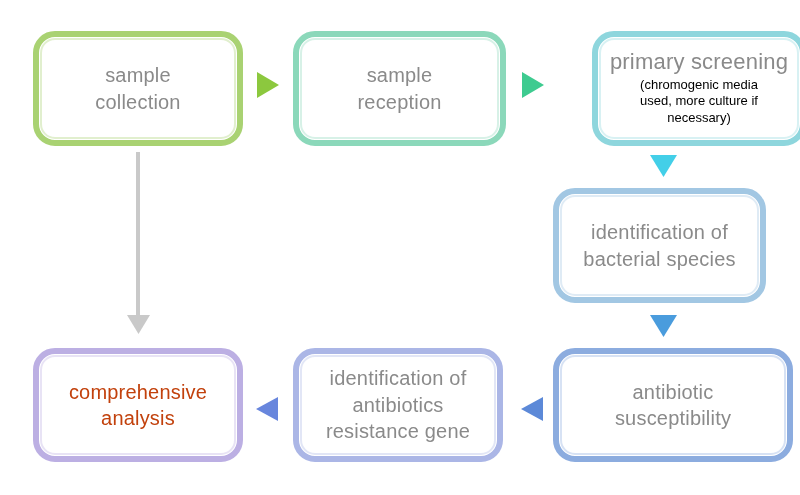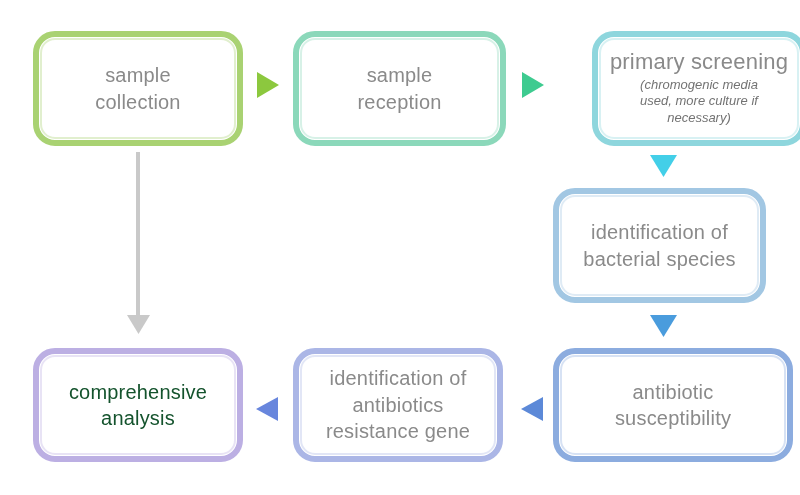--- a/index.html
+++ b/index.html
@@ -74,21 +74,21 @@
 
   <div class="node n1" style="color: rgb(139, 216, 186);">
     <span class="node-label" style="color: rgb(138, 138, 138);">sample
 reception</span>
   </div>
 
   <div class="arrow arrow-right a1" style="background: rgb(62, 203, 144);"></div>
 
   <div class="node n2" style="color: rgb(142, 214, 221);">
     <span class="node-title" style="color: rgb(138, 138, 138);">primary screening</span>
-    <span class="node-sub" style="color: #737373; font-style: italic;">(chromogenic media
+    <span class="node-sub" style="color: #000000;">(chromogenic media
 used, more culture if
 necessary)</span>
   </div>
 
   <div class="arrow arrow-down a2" style="background: rgb(67, 207, 232);"></div>
 
   <div class="node n3" style="color: rgb(162, 199, 227);">
     <span class="node-label" style="color: rgb(138, 138, 138);">identification of
 bacterial species</span>
   </div>
@@ -104,20 +104,20 @@
 
   <div class="node n5" style="color: rgb(171, 182, 230);">
     <span class="node-label" style="color: rgb(138, 138, 138);">identification of
 antibiotics
 resistance gene</span>
   </div>
 
   <div class="arrow arrow-left a5" style="background: rgb(104, 134, 221);"></div>
 
   <div class="node n6" style="color: rgb(188, 175, 227);">
-    <span class="node-label" style="color: #14532d;">comprehensive
+    <span class="node-label" style="color: #c2410c;">comprehensive
 analysis</span>
   </div>
 
   <div class="connector-line" style="background: rgb(201, 201, 201);"></div>
   <div class="connector-head" style="background: rgb(201, 201, 201);"></div>
 
 </div>
 
 </body></html>

